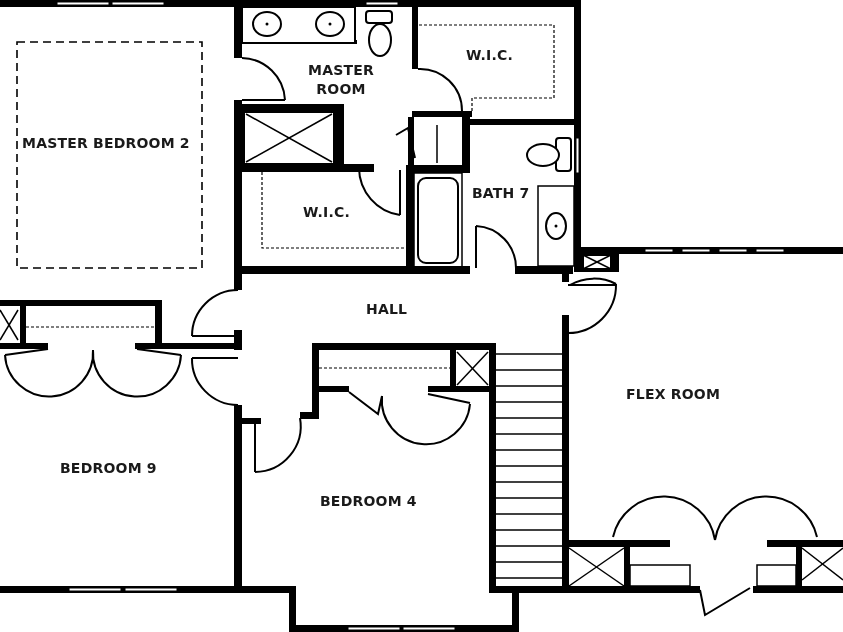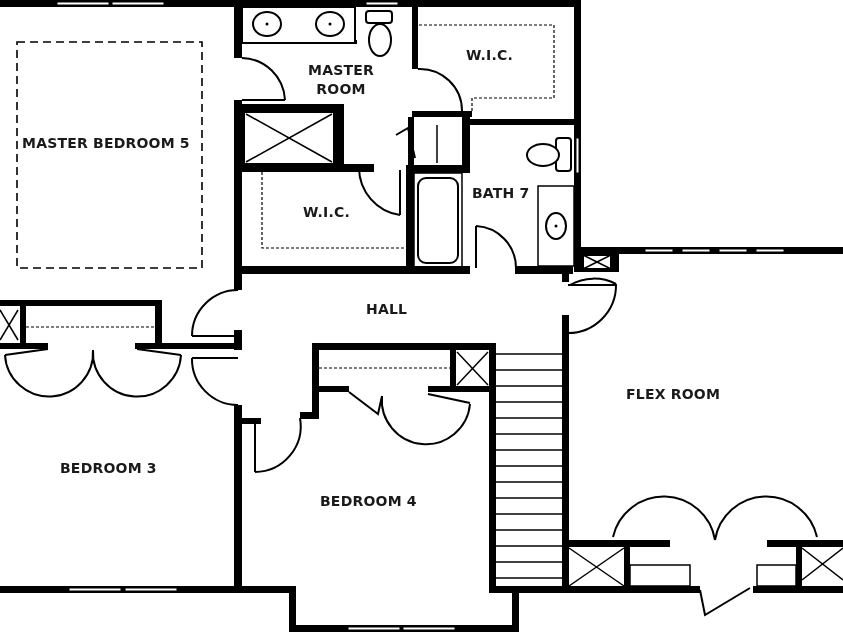--- a/index.html
+++ b/index.html
@@ -195,24 +195,24 @@
   <path class="thin2" d="M 300 418 A 46 46 0 0 1 255 472"></path>
   <line class="thin2" x1="255" y1="424" x2="255" y2="472"></line>
 
   <path class="thin2" d="M 349 392 L 378 414 L 382 396"></path>
   <path class="thin2" d="M 382 396 A 40 40 0 0 0 470 404"></path>
   <line class="thin2" x1="428" y1="394" x2="470" y2="403"></line>
 
   <rect class="dash" x="17" y="42" width="185" height="226"></rect>
 </svg>
 
-<div class="label" style="left:22px; top:134px;">MASTER BEDROOM 5</div>
+<div class="label" style="left:22px; top:134px;">MASTER BEDROOM 2</div>
 <div class="label" style="left:305px; top:61px; width:72px;">
   <div>MASTER</div>
   <div>ROOM</div>
 </div>
 <div class="label" style="left:466px; top:46px;">W.I.C.</div>
 <div class="label" style="left:303px; top:203px;">W.I.C.</div>
 <div class="label" style="left:472px; top:184px;">BATH 7</div>
 <div class="label" style="left:366px; top:300px;">HALL</div>
 <div class="label" style="left:626px; top:385px;">FLEX ROOM</div>
-<div class="label" style="left:60px; top:459px;">BEDROOM 3</div>
+<div class="label" style="left:60px; top:459px;">BEDROOM 9</div>
 <div class="label" style="left:320px; top:492px;">BEDROOM 4</div>
 
 </body></html>

